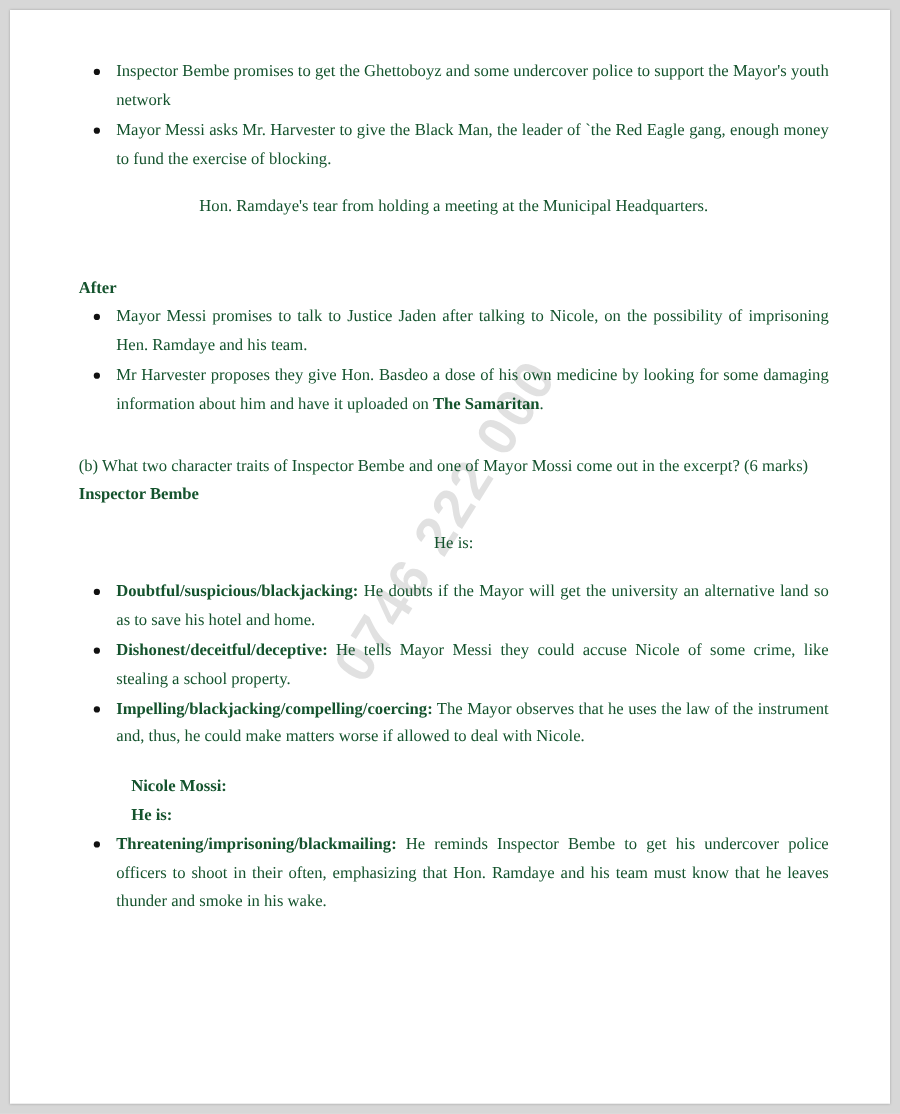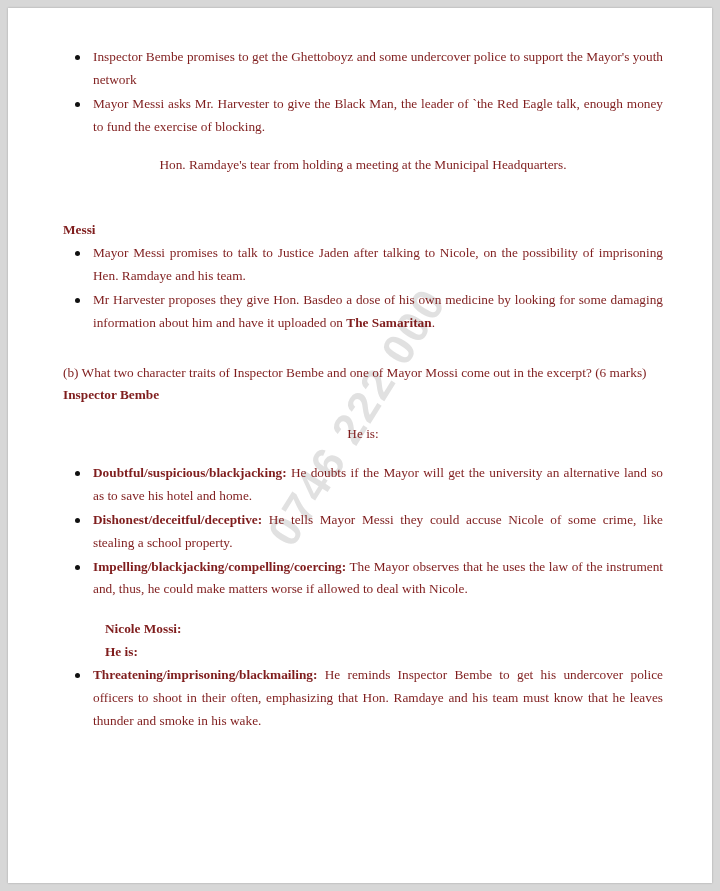--- a/index.html
+++ b/index.html
@@ -21,21 +21,21 @@
     height: 875px;
     background: #ffffff;
     box-shadow: 0 0 2px rgba(0,0,0,0.25);
     overflow: hidden;
   }
   .content {
     position: absolute;
     left: 55px;
     top: 38px;
     width: 600px;
-    color: #7f1d1d;
+    color: #14532d;
     font-size: 13.3px;
     line-height: 1.72;
     text-align: justify;
   }
   ul.bullets {
     list-style: none;
     margin: 0;
     padding: 0;
   }
   ul.bullets > li {
@@ -95,29 +95,29 @@
 
   <div class="watermark">0746 222 000</div>
 
   <div class="content">
 
     <ul class="bullets">
       <li>
         <span>Inspector Bembe promises to get the Ghettoboyz and some undercover police to support the Mayor's youth network</span>
       </li>
       <li>
-        <span>Mayor Messi asks Mr. Harvester to give the Black Man, the leader of `the Red Eagle talk, enough money to fund the exercise of blocking.</span>
+        <span>Mayor Messi asks Mr. Harvester to give the Black Man, the leader of `the Red Eagle gang, enough money to fund the exercise of blocking.</span>
       </li>
     </ul>
 
     <p class="para">Hon. Ramdaye's tear from holding a meeting at the Municipal Headquarters.</p>
 
     <div class="spacer-lg"></div>
 
-    <p class="heading">Messi</p>
+    <p class="heading">After</p>
 
     <ul class="bullets">
       <li>
         <span>Mayor Messi promises to talk to Justice Jaden after talking to Nicole, on the possibility of imprisoning Hen. Ramdaye and his team.</span>
       </li>
       <li>
         <span>Mr Harvester proposes they give Hon. Basdeo a dose of his own medicine by looking for some damaging information about him and have it uploaded on </span><span class="bold">The Samaritan</span><span>.</span>
       </li>
     </ul>
 

